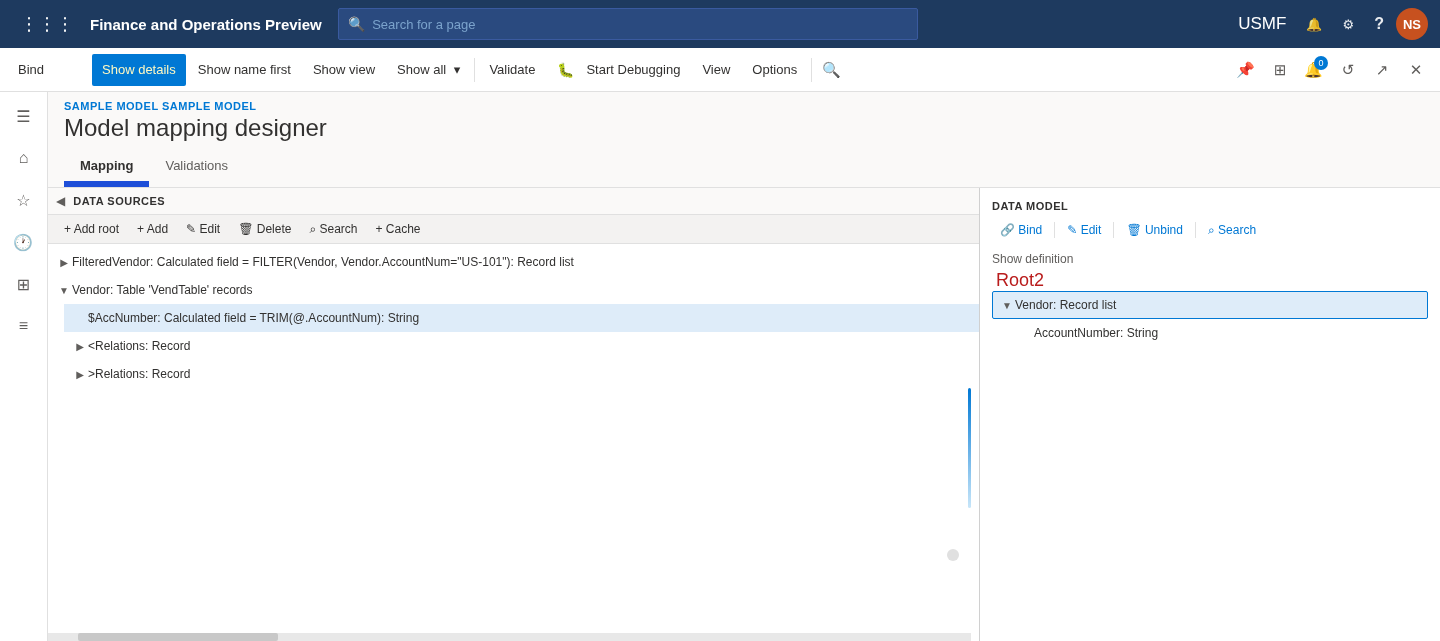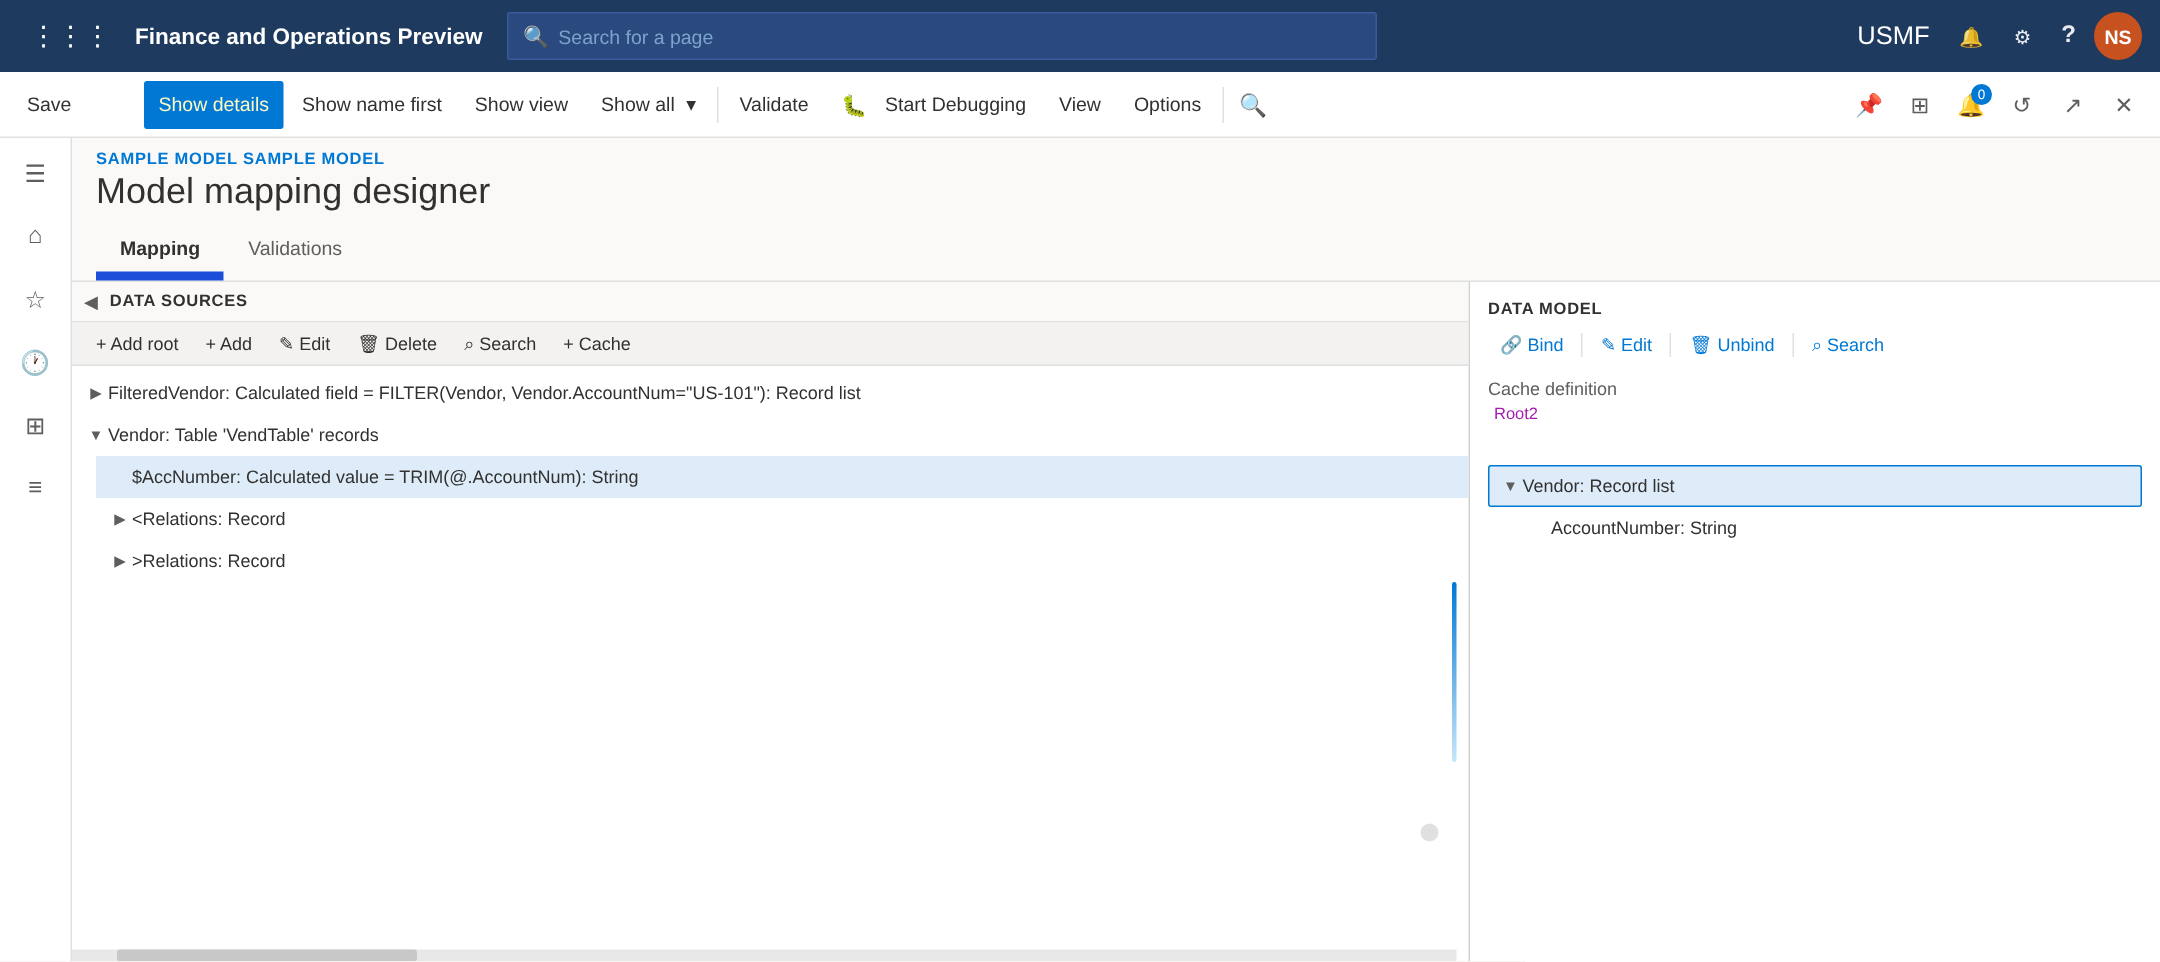--- a/index.html
+++ b/index.html
@@ -156,21 +156,21 @@
     .dm-title { font-size: 11px; font-weight: 700; color: #323130; letter-spacing: 0.5px; text-transform: uppercase; margin-bottom: 8px; }
     .dm-toolbar { display: flex; align-items: center; gap: 4px; margin-bottom: 12px; }
     .dm-tool-btn {
       display: flex; align-items: center; gap: 3px;
       padding: 3px 8px; background: transparent; border: none;
       cursor: pointer; font-size: 12px; color: #0078d4; border-radius: 2px;
     }
     .dm-separator { width: 1px; height: 16px; background: #e0e0e0; }
 
     .dm-root-label { font-size: 12px; color: #605e5c; margin-bottom: 4px; }
-    .dm-root-value { font-size: 11px; color: #a21caf; margin-bottom: 28px; padding-left: 4px; }
+    .dm-root-value { font-size: 18px; color: #b91c1c; margin-bottom: 0; padding-left: 4px; }
 
     .dm-tree { }
     .dm-row {
       display: flex; align-items: center;
       padding: 4px 6px; cursor: pointer; min-height: 28px; border-radius: 2px;
     }
     .dm-row.selected { background: #deecf9; border: 1px solid #0078d4; }
     .dm-expand { width: 16px; height: 16px; display: flex; align-items: center; justify-content: center; color: #605e5c; font-size: 10px; }
     .dm-indent1 { margin-left: 20px; }
     .dm-text { font-size: 12px; color: #323130; }
@@ -188,21 +188,21 @@
   <div class="top-nav-right">
     <span style="font-size:17px;">USMF</span>
     <span class="top-nav-icon">🔔</span>
     <span class="top-nav-icon">⚙</span>
     <span class="top-nav-icon" style="font-size:16px; font-weight:600;">?</span>
     <div class="top-nav-avatar">NS</div>
   </div>
 </div>
 
 <div class="toolbar">
-  <button class="toolbar-btn">Save</button>
+  <button class="toolbar-btn">Bind</button>
   <button class="toolbar-btn active">
     <span>Show details</span>
   </button>
   <button class="toolbar-btn">
     <span>Show name first</span>
   </button>
   <button class="toolbar-btn">
     <span>Show view</span>
   </button>
   <button class="toolbar-btn">
@@ -280,21 +280,21 @@
             <span class="ds-text">FilteredVendor: Calculated field = FILTER(Vendor, Vendor.AccountNum="US-101"): Record list</span>
           </div>
 
           <div class="ds-row">
             <span class="ds-expand">▼</span>
             <span class="ds-text">Vendor: Table 'VendTable' records</span>
           </div>
 
           <div class="ds-row selected ds-indent1">
             <span class="ds-expand"></span>
-            <span class="ds-text">$AccNumber: Calculated value = TRIM(@.AccountNum): String</span>
+            <span class="ds-text">$AccNumber: Calculated field = TRIM(@.AccountNum): String</span>
           </div>
 
 
           <div class="ds-row ds-indent1">
             <span class="ds-expand">▶</span>
             <span class="ds-text">&lt;Relations: Record</span>
           </div>
 
           <div class="ds-row ds-indent1">
             <span class="ds-expand">▶</span>
@@ -318,21 +318,21 @@
         <div class="dm-toolbar">
           <button class="dm-tool-btn">🔗 Bind</button>
           <div class="dm-separator"></div>
           <button class="dm-tool-btn">✎ Edit</button>
           <div class="dm-separator"></div>
           <button class="dm-tool-btn">🗑 Unbind</button>
           <div class="dm-separator"></div>
           <button class="dm-tool-btn">⌕ Search</button>
         </div>
 
-        <div class="dm-root-label">Cache definition</div>
+        <div class="dm-root-label">Show definition</div>
         <div class="dm-root-value">Root2</div>
 
         <div class="dm-tree">
 
           <div class="dm-row selected">
             <span class="dm-expand">▼</span>
             <span class="dm-text">Vendor: Record list</span>
           </div>
 
           <div class="dm-row dm-indent1">

